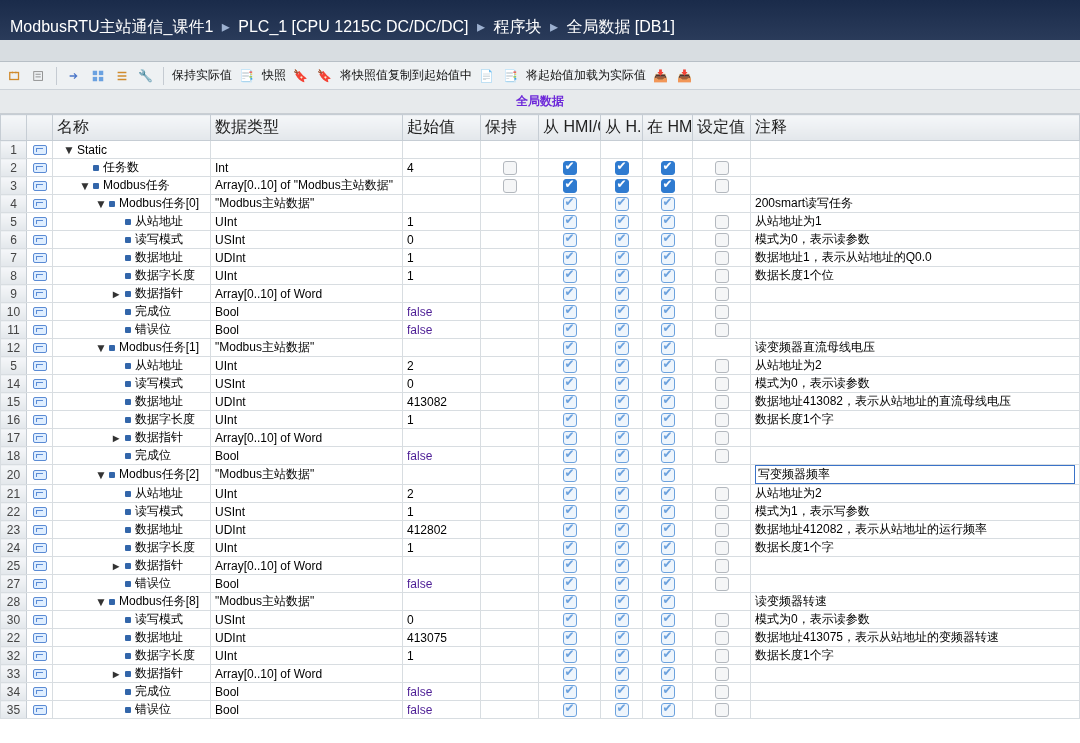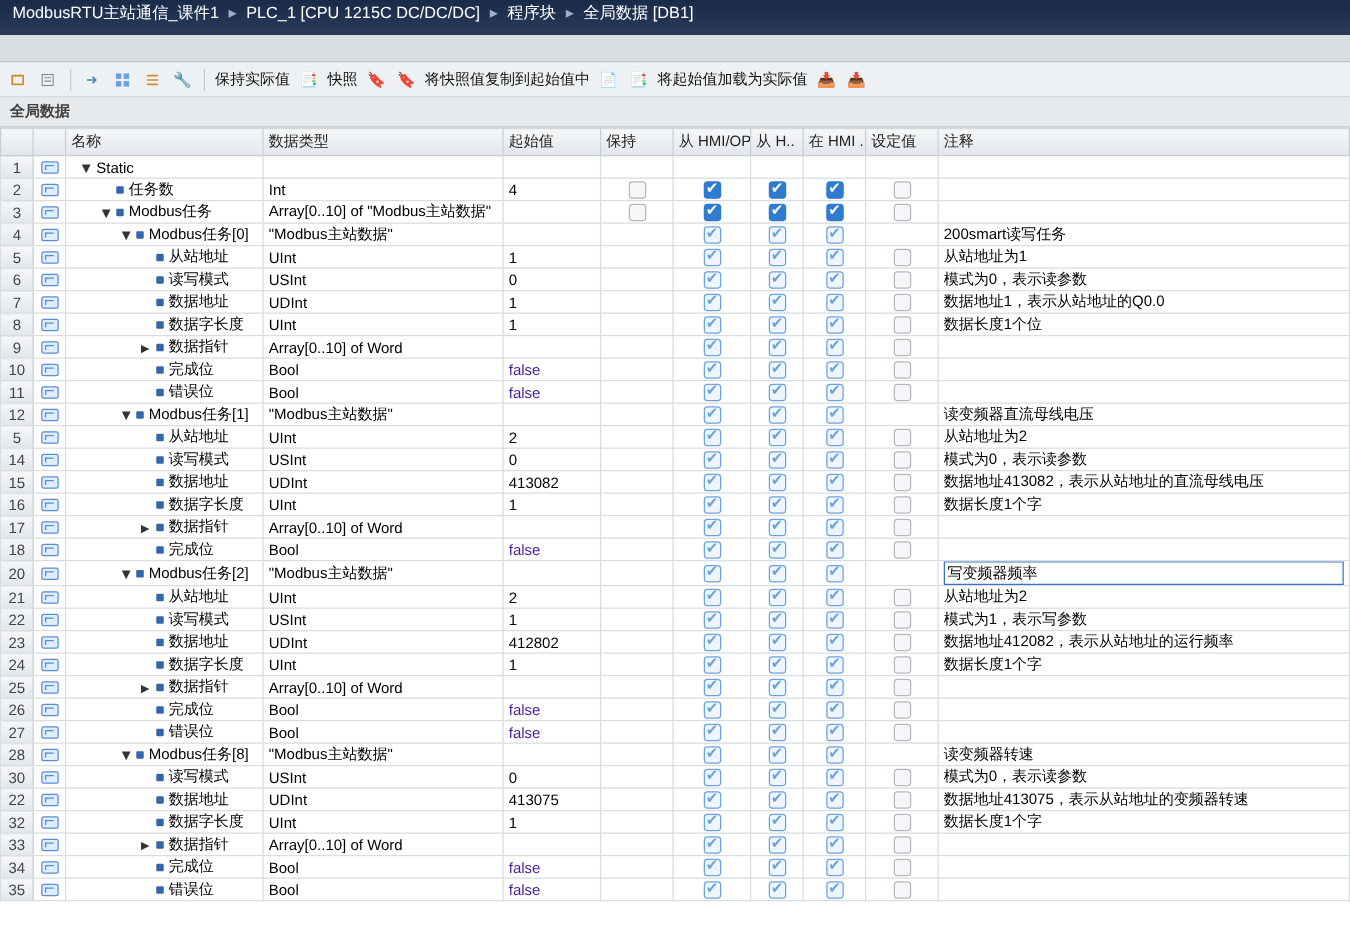--- a/index.html
+++ b/index.html
@@ -1,27 +1,27 @@
 <!DOCTYPE html>
 <html><head>
 <meta charset="utf-8">
 <style>
   * { box-sizing: border-box; margin: 0; padding: 0; }
   body { font-family: "Microsoft YaHei", Tahoma, Arial, sans-serif; font-size: 12px; background: #fff; width: 1080px; height: 743px; overflow: hidden; color: #000; }
-  .titlebar { background: linear-gradient(#1a2b4a,#2a3b5a); color: #fff; padding: 3px 10px; font-size: 13px; height: 28px; line-height: 14px; }
+  .titlebar { background: linear-gradient(#1a2b4a,#2a3b5a); color: #fff; padding: 20px 10px; font-size: 16px; height: 18px; line-height: 14px; }
   .titlebar .sep { color: #9cb0d0; margin: 0 4px; }
   .strip { height: 22px; background: #d8dde1; border-bottom: 1px solid #b7bfc6; }
   .toolbar { display: flex; align-items: center; gap: 6px; height: 28px; background: #eef1f3; border-bottom: 1px solid #ccd2d8; padding: 0 6px; }
   .tb-btn { width: 18px; height: 18px; display: flex; align-items: center; justify-content: center; color: #888; }
   .tb-sep { width: 1px; height: 18px; background: #c5cbd2; margin: 0 2px; }
   .tb-label { color: #111; font-size: 12px; }
   .tb-small-ic { width: 14px; height: 14px; }
-  .blocktitle { background: #e7eaec; border-bottom: 1px solid #c9ced3; padding: 3px 8px; font-weight: bold; color: #404040; }
+  .blocktitle { background: #e7eaec; border-bottom: 1px solid #c9ced3; padding: 3px 8px; font-weight: bold; color: #6d28d9; text-align: center; }
   .grid { border-collapse: collapse; width: 100%; table-layout: fixed; }
-  .grid th { background: linear-gradient(#f5f7f9,#e3e7eb); border: 1px solid #c6cdd4; font-weight: normal; color: #222; font-size: 12px; padding: 2px 4px; text-align: left; height: 20px; white-space: nowrap; overflow: hidden; }
+  .grid th { background: linear-gradient(#f5f7f9,#e3e7eb); border: 1px solid #c6cdd4; font-weight: normal; color: #222; font-size: 16px; padding: 2px 4px; text-align: left; height: 20px; white-space: nowrap; overflow: hidden; }
   .grid td { border: 1px solid #d8dde1; padding: 0 4px; height: 18px; font-size: 12px; white-space: nowrap; overflow: hidden; vertical-align: middle; }
   .rownum { background: linear-gradient(#f5f7f9,#e3e7eb); text-align: center; color: #444; border-right: 1px solid #c6cdd4 !important; }
   .tag-cell { text-align: center; }
   .tag-ic { display:inline-block; width:14px; height:10px; border:1px solid #5b8bd4; background:#dfeeff; border-radius:2px; vertical-align:middle; position:relative;}
   .tag-ic::after{content:"";position:absolute;left:2px;top:2px;width:6px;height:3px;border-left:1px solid #5b8bd4;border-top:1px solid #5b8bd4;}
   .name-cell { display: flex; align-items: center; gap: 4px; }
   .exp { width: 10px; display:inline-block; text-align:center; color:#333; font-weight:bold; font-family:Arial; cursor:pointer;}
   .bullet { display:inline-block; width:6px; height:6px; background:#36a; border-radius:1px; }
   .dim { color:#4c1d95; }
   .chk { width:14px; height:14px; border:1px solid #b3b8be; border-radius:3px; display:inline-block; background:#f5f6f7; position:relative; vertical-align:middle;}
@@ -577,39 +577,20 @@
         <td>Array[0..10] of Word</td>
         <td class=""></td>
         <td class="center"></td>
         <td class="center"><span class="chk on grey"></span></td>
         <td class="center"><span class="chk on grey"></span></td>
         <td class="center"><span class="chk on grey"></span></td>
         <td class="center"><span class="chk"></span></td>
         <td></td>
       </tr>
       <tr>
-        <td class="rownum">26</td>
-        <td class="tag-cell"><span class="tag-ic"></span></td>
-        <td>
-          <div class="name-cell" style="padding-left:54px">
-            <span style="width:10px;display:inline-block"></span>
-            <span class="bullet"></span>
-            <span>完成位</span>
-          </div>
-        </td>
-        <td>Bool</td>
-        <td class="dim">false</td>
-        <td class="center"></td>
-        <td class="center"><span class="chk on grey"></span></td>
-        <td class="center"><span class="chk on grey"></span></td>
-        <td class="center"><span class="chk on grey"></span></td>
-        <td class="center"><span class="chk"></span></td>
-        <td></td>
-      </tr>
-      <tr>
         <td class="rownum">27</td>
         <td class="tag-cell"><span class="tag-ic"></span></td>
         <td>
           <div class="name-cell" style="padding-left:54px">
             <span style="width:10px;display:inline-block"></span>
             <span class="bullet"></span>
             <span>错误位</span>
           </div>
         </td>
         <td>Bool</td>

